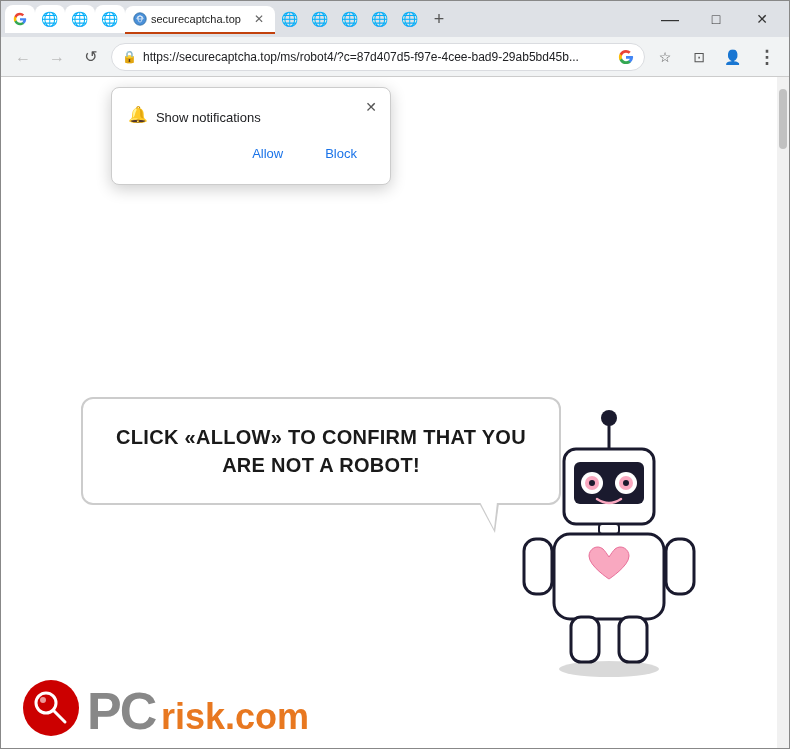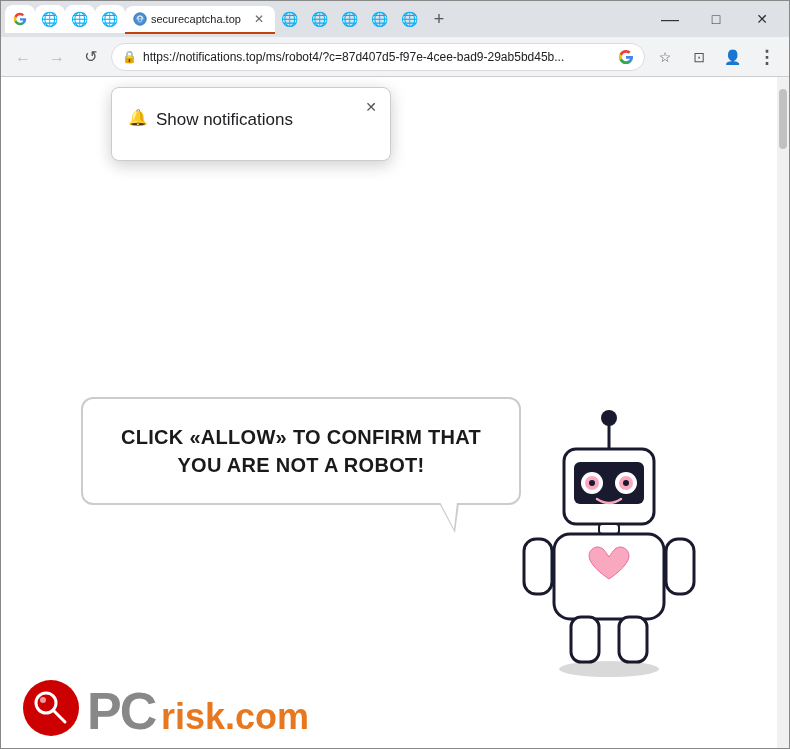--- a/index.html
+++ b/index.html
@@ -92,21 +92,21 @@
       cursor: pointer;
       border-radius: 50%;
       font-size: 14px;
       color: #555;
       border: none;
       background: none;
     }
     .popup-title { font-size: 13px; color: #202124; margin-bottom: 10px; }
     .popup-notification-row { display: flex; align-items: center; gap: 8px; margin-bottom: 14px; }
     .bell-icon { font-size: 16px; color: #333; }
-    .popup-notification-text { font-size: 17px; color: #202124; margin-top: 6px; }
+    .popup-notification-text { font-size: 13px; color: #202124; margin-top: 6px; }
     .popup-buttons { display: flex; gap: 8px; justify-content: flex-end; }
     .popup-btn {
       padding: 6px 16px;
       border-radius: 4px;
       border: none;
       font-size: 13px;
       cursor: pointer;
       font-weight: 500;
     }
     .popup-btn-allow {
@@ -118,21 +118,21 @@
       background: none;
       color: #1a73e8;
       border: 1px solid transparent;
     }
 
     
     .speech-bubble-container {
       position: absolute;
       top: 320px;
       left: 80px;
-      width: 440px;
+      width: 480px;
     }
     .speech-bubble {
       background: #fff;
       border: 2px solid #ccc;
       border-radius: 12px;
       padding: 24px 32px;
       text-align: center;
       position: relative;
     }
     .speech-bubble-text {
@@ -311,21 +311,21 @@
       <div class="wctrl wctrl-close">✕</div>
     </div>
   </div>
 
   <div class="address-bar">
     <button class="nav-btn" disabled="">←</button>
     <button class="nav-btn" disabled="">→</button>
     <button class="nav-btn">↺</button>
     <div class="url-bar">
       <span style="font-size:12px;">🔒</span>
-      <span style="font-size:12px;color:#202124;flex:1;overflow:hidden;text-overflow:ellipsis;white-space:nowrap;">https://notifications.top/ms/robot4/?c=87d407d5-f97e-4cee-bad9-29ab5bd45b...</span>
+      <span style="font-size:12px;color:#202124;flex:1;overflow:hidden;text-overflow:ellipsis;white-space:nowrap;">https://securecaptcha.top/ms/robot4/?c=87d407d5-f97e-4cee-bad9-29ab5bd45b...</span>
 
       <svg width="16" height="16" viewBox="0 0 18 18" style="flex-shrink:0;">
         <path fill="#4285F4" d="M16.51 8H8.98v3h4.3c-.18 1-.74 1.48-1.6 2.04v2.01h2.6A7.8 7.8 0 0 0 17 9.5c0-.55-.05-1.08-.49-1.5z"></path>
         <path fill="#34A853" d="M8.98 17c2.16 0 3.97-.72 5.3-1.94l-2.6-2.04c-.72.48-1.64.76-2.7.76-2.08 0-3.84-1.4-4.47-3.29H1.88v2.1A8 8 0 0 0 8.98 17z"></path>
         <path fill="#FBBC05" d="M4.51 10.49A4.8 4.8 0 0 1 4.26 9c0-.52.09-1.02.25-1.49V5.41H1.88A8 8 0 0 0 .98 9c0 1.29.31 2.51.9 3.59l2.63-2.1z"></path>
         <path fill="#EA4335" d="M8.98 4.22c1.17 0 2.23.4 3.06 1.2l2.3-2.3A8 8 0 0 0 8.98 1 8 8 0 0 0 1.88 5.41l2.63 2.1c.63-1.89 2.39-3.29 4.47-3.29z"></path>
       </svg>
     </div>
     <button class="url-action-btn">☆</button>
     <button class="url-action-btn">⊡</button>
@@ -334,20 +334,24 @@
   </div>
 
   <div class="page-content">
 
     <div class="notification-popup">
       <button class="popup-close">✕</button>
       <div class="popup-notification-row">
         <span class="bell-icon">🔔</span>
         <span class="popup-notification-text">Show notifications</span>
       </div>
+      <div class="popup-buttons">
+        <button class="popup-btn popup-btn-allow">Allow</button>
+        <button class="popup-btn popup-btn-block">Block</button>
+      </div>
     </div>
 
     <div class="speech-bubble-container">
       <div class="speech-bubble">
         <span class="speech-bubble-text">CLICK «ALLOW» TO CONFIRM THAT YOU ARE NOT A ROBOT!</span>
       </div>
     </div>
 
     <div class="robot-container">
       <svg viewBox="0 0 200 280" xmlns="http://www.w3.org/2000/svg" width="200" height="280">

